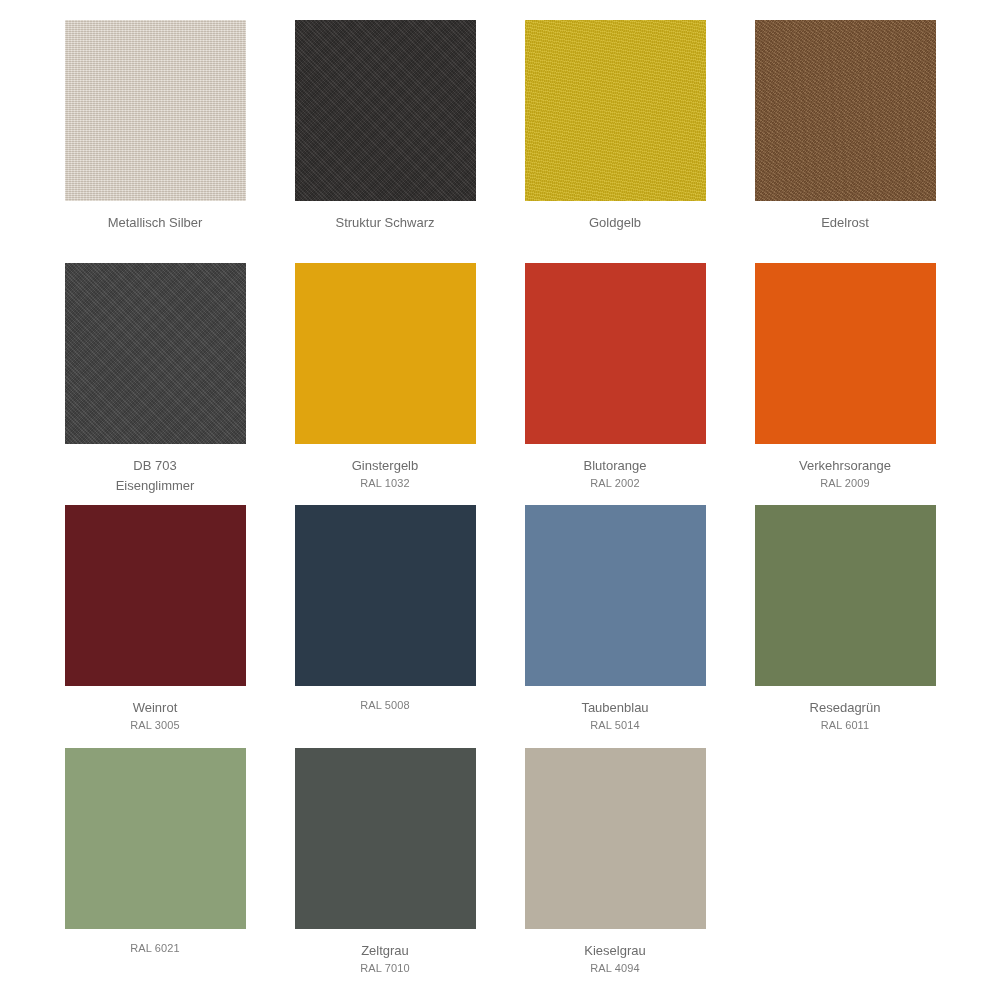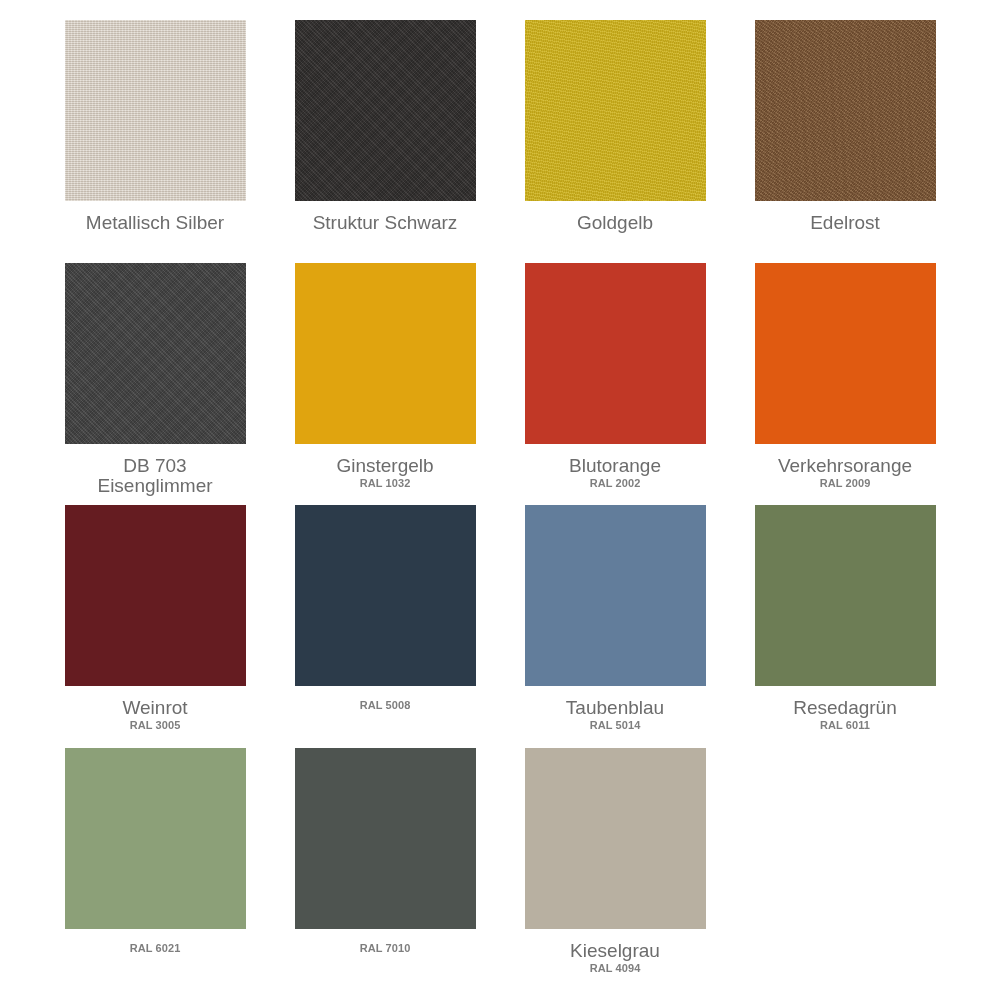--- a/index.html
+++ b/index.html
@@ -71,32 +71,32 @@
       repeating-linear-gradient(100deg, rgba(255,250,210,0.09) 0px, rgba(255,250,210,0.09) 1px, rgba(110,88,6,0.07) 1px, rgba(110,88,6,0.07) 2px);
   }
 
   .swatch-caption {
     width: 100%;
     text-align: center;
     padding-top: 12px;
   }
 
   .swatch-name {
-    font-size: 19px;
+    font-size: 13px;
     line-height: 20px;
     color: #6c6c6c;
     font-weight: 400;
     white-space: pre-line;
   }
 
   .swatch-code {
     font-size: 11px;
     line-height: 15px;
     color: #7e7e7e;
-    font-weight: 700;
+    font-weight: 400;
     letter-spacing: 0.1px;
   }
   .swatch-code:empty {
     display: none;
   }
 </style>
 </head>
 <body>
 
 <div id="swatch-grid">
@@ -181,20 +181,21 @@
     </div>
     <div class="swatch-cell">
       <div class="swatch-chip" style="background-color: rgb(140, 160, 120);"></div>
       <div class="swatch-caption">
         <div class="swatch-code">RAL 6021</div>
       </div>
     </div>
     <div class="swatch-cell">
       <div class="swatch-chip" style="background-color: rgb(78, 84, 80);"></div>
       <div class="swatch-caption">
+        <div class="swatch-name">Zeltgrau</div>
         <div class="swatch-code">RAL 7010</div>
       </div>
     </div>
     <div class="swatch-cell">
       <div class="swatch-chip" style="background-color: rgb(184, 176, 161);"></div>
       <div class="swatch-caption">
         <div class="swatch-name">Kieselgrau</div>
         <div class="swatch-code">RAL 4094</div>
       </div>
     </div>

